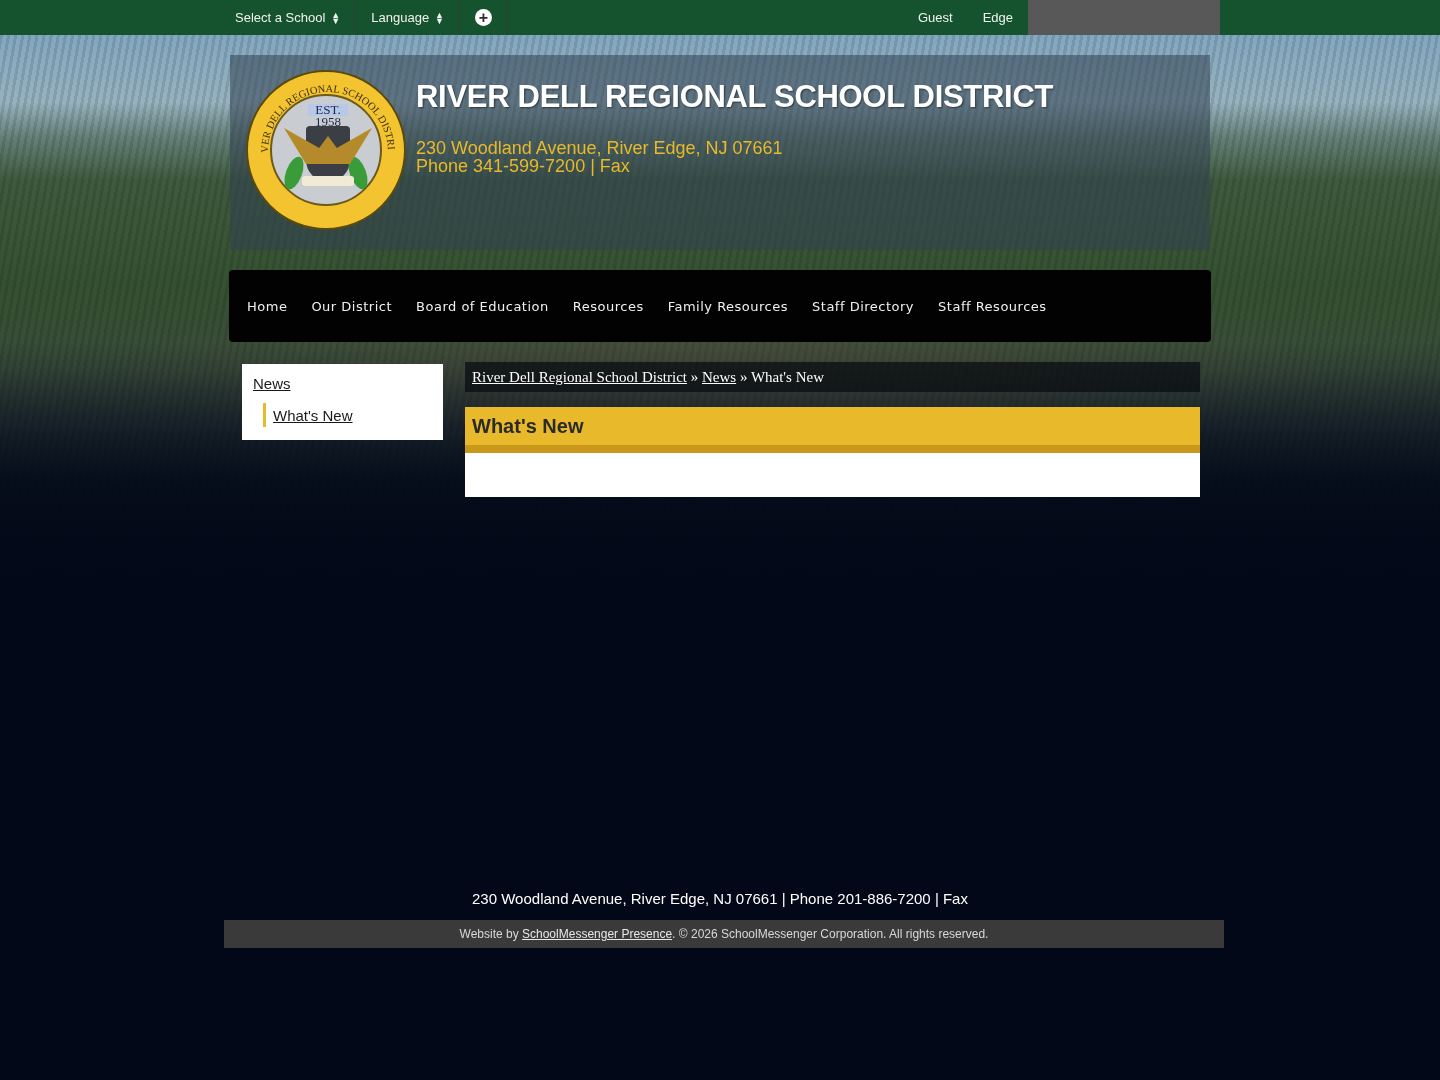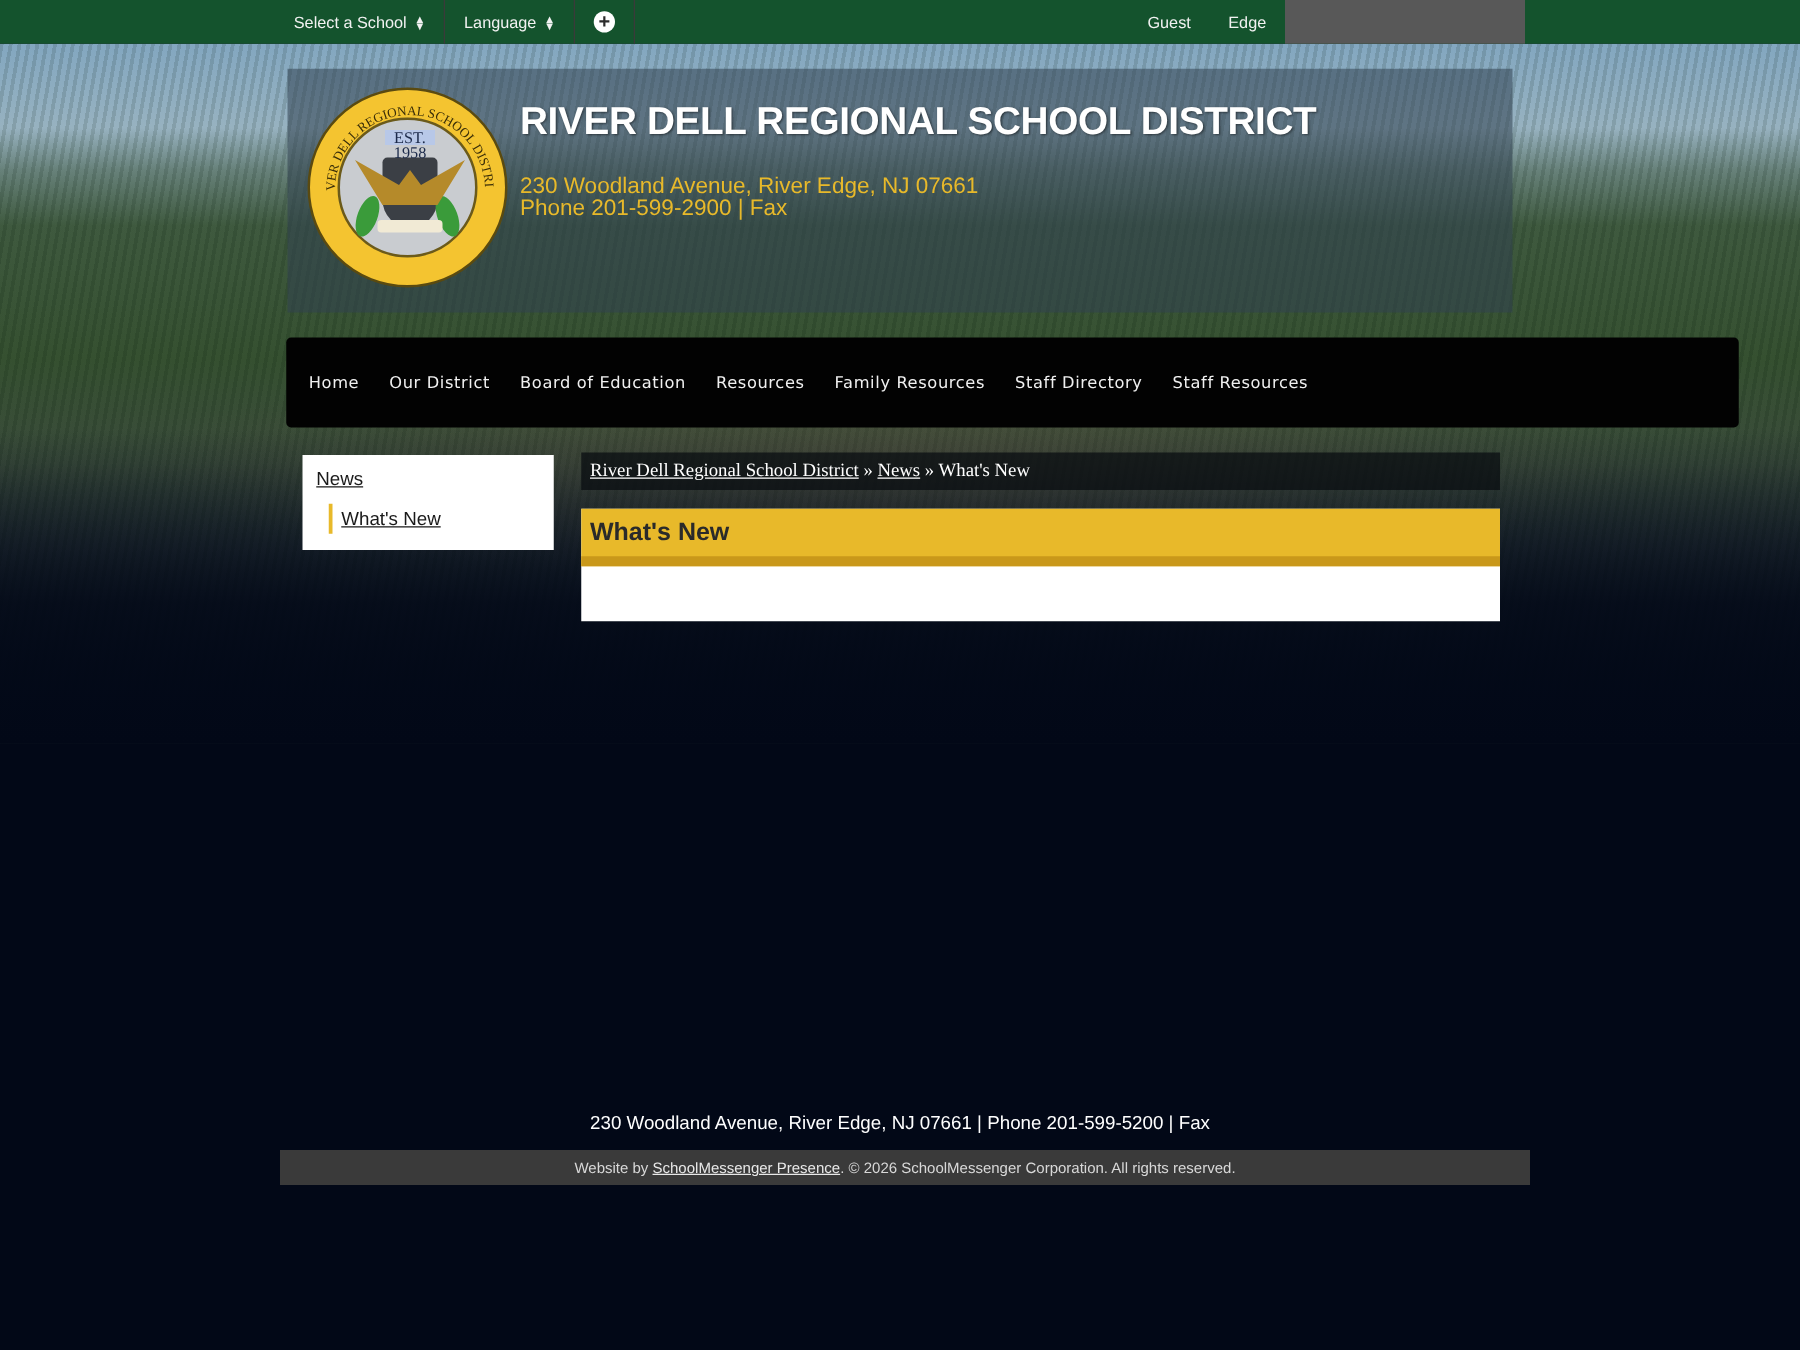--- a/index.html
+++ b/index.html
@@ -73,21 +73,21 @@
     position: absolute; left: 186px; top: 24px;
     font-family: "Liberation Sans", sans-serif; font-weight: bold; font-size: 31px; color: #fff;
     letter-spacing: -0.3px; text-shadow: 1px 1px 2px rgba(0,0,0,0.5);
   }
   .addr {
     position: absolute; left: 186px; top: 84px; font-family: "Liberation Sans", sans-serif;
     font-size: 18px; color: #e8b92a; line-height: 18px;
   }
 
   .nav {
-    position: absolute; left: 229px; top: 270px; width: 1162px; height: 72px;
+    position: absolute; left: 229px; top: 270px; width: 982px; height: 72px;
     background: #020202; border-radius: 4px; z-index: 2; display: flex; align-items: center; padding-left: 6px;
   }
   .nav-item {
     padding: 0 12px; font-family: "DejaVu Sans", sans-serif; font-size: 13px; color: #f0f0f0;
     letter-spacing: 0.5px; cursor: pointer;
   }
 
   .sidebar {
     position: absolute; left: 242px; top: 364px; width: 201px; height: 76px;
     background: #fff; z-index: 2; padding: 11px 11px;
@@ -178,21 +178,21 @@
       <div class="leaf-l"></div>
       <div class="leaf-r"></div>
       <div class="eagle"></div>
       <div class="est">EST. 1958</div>
       <div class="scroll"></div>
     </div>
   </div>
   <div class="title">RIVER DELL REGIONAL SCHOOL DISTRICT</div>
   <div class="addr">
     <div>230 Woodland Avenue, River Edge, NJ 07661</div>
-    <div>Phone 201-599-2900 | Fax</div>
+    <div>Phone 341-599-7200 | Fax</div>
   </div>
 </div>
 
 <div class="nav">
   <div class="nav-item">Home</div>
   <div class="nav-item">Our District</div>
   <div class="nav-item">Board of Education</div>
   <div class="nav-item">Resources</div>
   <div class="nav-item">Family Resources</div>
   <div class="nav-item">Staff Directory</div>
@@ -211,17 +211,17 @@
   <span> » </span>
   <a>News</a>
   <span> » </span>
   <span>What's New</span>
 </div>
 
 <div class="content">
   <div class="head">What's New</div>
 </div>
 
-<div class="footer-addr">230 Woodland Avenue, River Edge, NJ 07661 | Phone 201-599-5200 | Fax</div>
+<div class="footer-addr">230 Woodland Avenue, River Edge, NJ 07661 | Phone 201-886-7200 | Fax</div>
 
 <div class="footer-bar">
   <span>Website by </span><a>SchoolMessenger Presence</a><span>. © 2026 SchoolMessenger Corporation. All rights reserved.</span>
 </div>
 
 </body></html>

